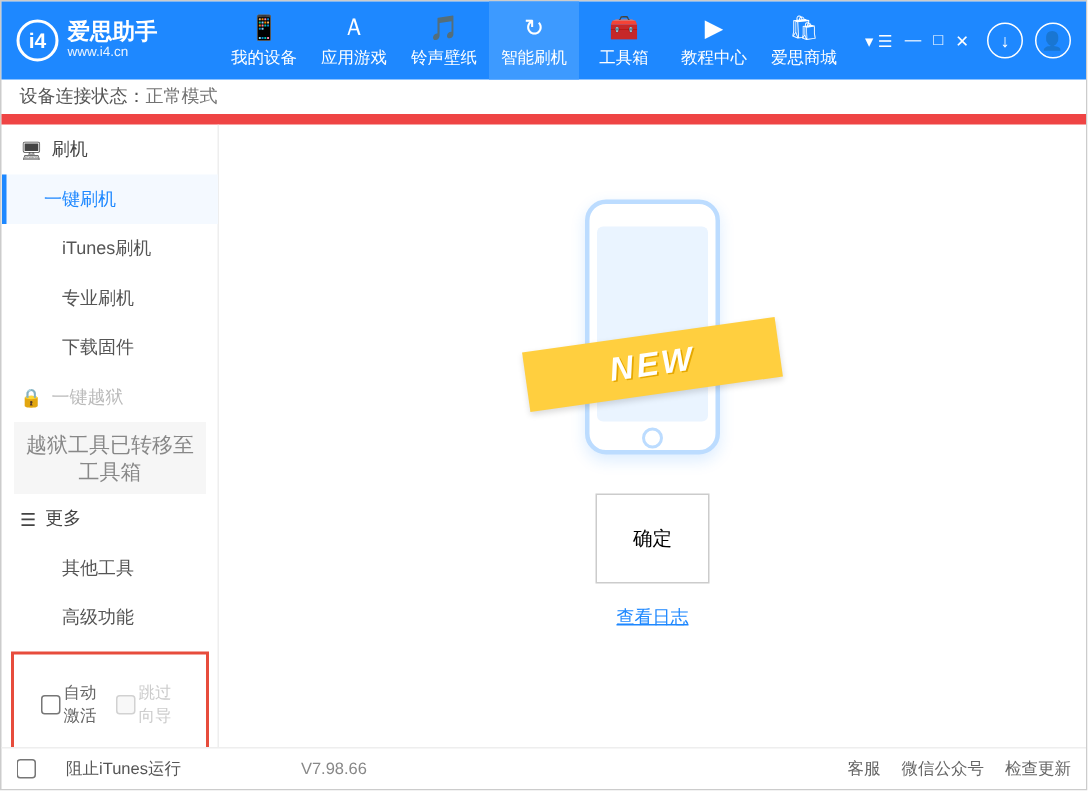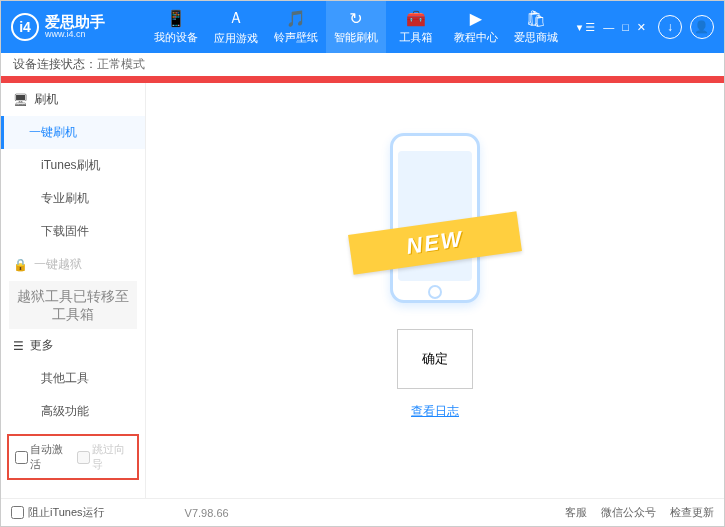--- a/index.html
+++ b/index.html
@@ -28,39 +28,39 @@
 
 
 .body { flex: 1; display: flex; overflow: hidden; }
 .sidebar { width: 145px; border-right: 1px solid #eee; display: flex; flex-direction: column; font-size: 12px; overflow-y: auto; }
 .sb-section { padding: 8px 12px; color: #333; display: flex; align-items: center; gap: 6px; border-bottom: 0; }
 .sb-section.head { font-weight: normal; color: #444; }
 .sb-item { padding: 8px 12px 8px 40px; color: #555; cursor: pointer; }
 .sb-item.active { color: #1e88ff; border-left: 3px solid #1e88ff; background: #f4f9ff; padding-left: 25px; }
 .sb-item.multi { color: #888; line-height: 1.3; background: #f6f6f6; margin: 0 8px; padding: 6px 8px; font-size: 14px; text-align: center; }
 .sb-lock { color: #bbb; padding: 8px 12px; display: flex; align-items: center; gap: 6px; }
-.sb-checks { border: 2px solid #e74c3c; margin: 6px; padding: 6px; display: flex; gap: 8px; font-size: 11px; color: #666; }
+.sb-checks { border: 2px solid #e74c3c; margin: 6px; padding: 18px; display: flex; gap: 8px; font-size: 11px; color: #666; }
 .sb-checks label { display: flex; align-items: center; gap: 2px; }
 .sb-checks .disabled { color: #ccc; }
 
 
 .main { flex: 1; display: flex; flex-direction: column; align-items: center; justify-content: flex-start; padding-top: 40px; position: relative; }
 .phone-illus { position: relative; width: 150px; height: 190px; }
 .phone-body { position: absolute; left: 30px; top: 10px; width: 90px; height: 170px; background: #fff; border: 3px solid #bcdcff; border-radius: 14px; box-shadow: 0 4px 10px rgba(30,136,255,0.15); }
 .phone-screen { position: absolute; left: 38px; top: 28px; width: 74px; height: 130px; background: #eaf4ff; border-radius: 4px; }
 .phone-btn { position: absolute; left: 68px; bottom: 14px; width: 14px; height: 14px; border: 2px solid #bcdcff; border-radius: 50%; }
 .ribbon { position: absolute; left: -10px; top: 100px; width: 170px; height: 40px; background: #ffcf3f; transform: rotate(-8deg); display: flex; align-items: center; justify-content: center; color: #fff; font-weight: 900; font-size: 22px; letter-spacing: 2px; font-style: italic; text-shadow: 1px 1px 0 #e6a800; box-shadow: 0 2px 4px rgba(0,0,0,0.15); }
 .ribbon::before, .ribbon::after { content: ""; position: absolute; width: 0; height: 0; border: 10px solid transparent; }
 .success-text { margin-top: 20px; font-size: 15px; color: #333; letter-spacing: 1px; }
 .ok-btn { margin-top: 16px; padding: 20px 24px; border: 1px solid #ccc; background: #fff; font-size: 13px; cursor: pointer; }
 .view-log { margin-top: 14px; color: #1e88ff; font-size: 12px; cursor: pointer; text-decoration: underline; }
 
 
 .footer { height: 28px; border-top: 1px solid #eee; display: flex; align-items: center; padding: 0 10px; font-size: 11px; color: #555; }
-.footer label { display: flex; align-items: center; gap: 4px; }
+.footer label { display: flex; align-items: center; gap: 20px; }
 .footer-right { margin-left: auto; display: flex; gap: 14px; color: #666; }
 .footer-right span { cursor: pointer; }
 .version { margin-left: 80px; color: #888; }
 </style>
 </head>
 <body>
 
 <div class="window">
   <div class="header">
     <div class="logo-wrap">

